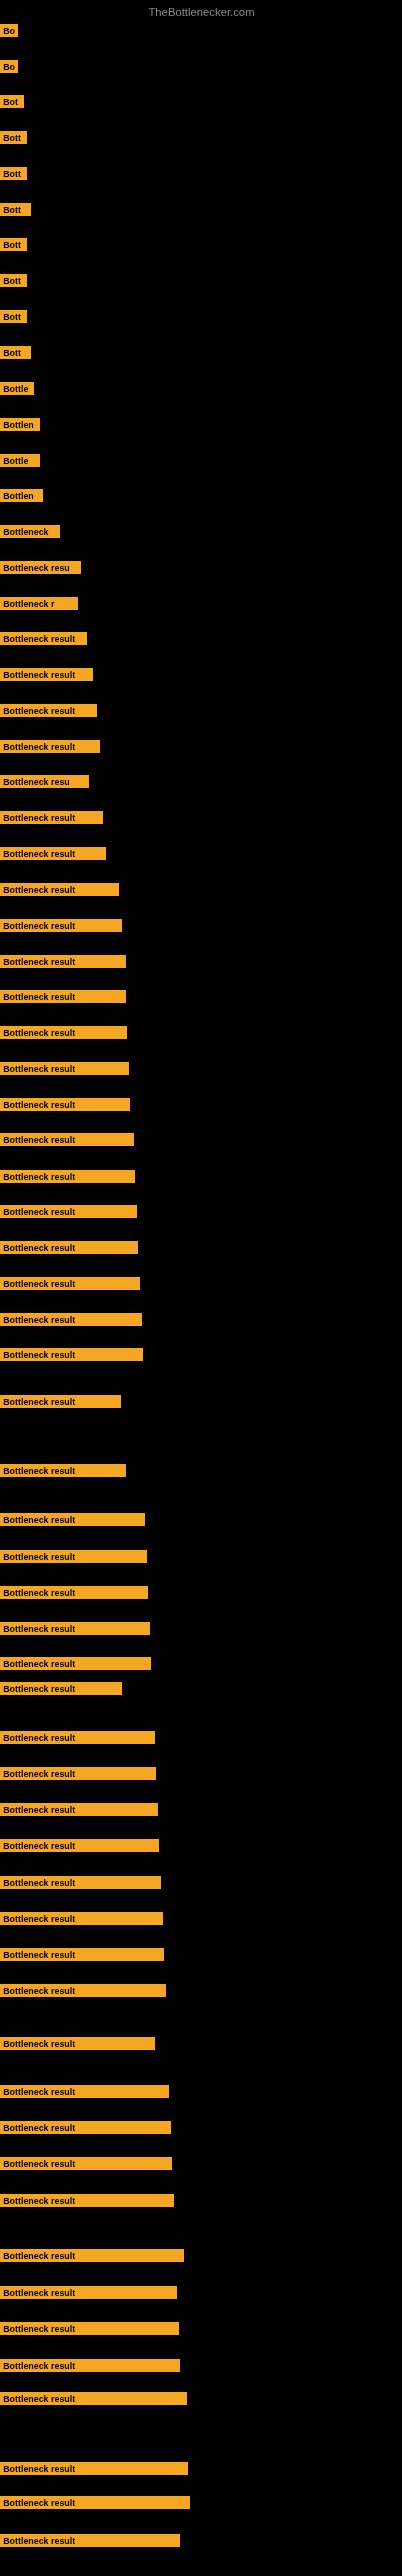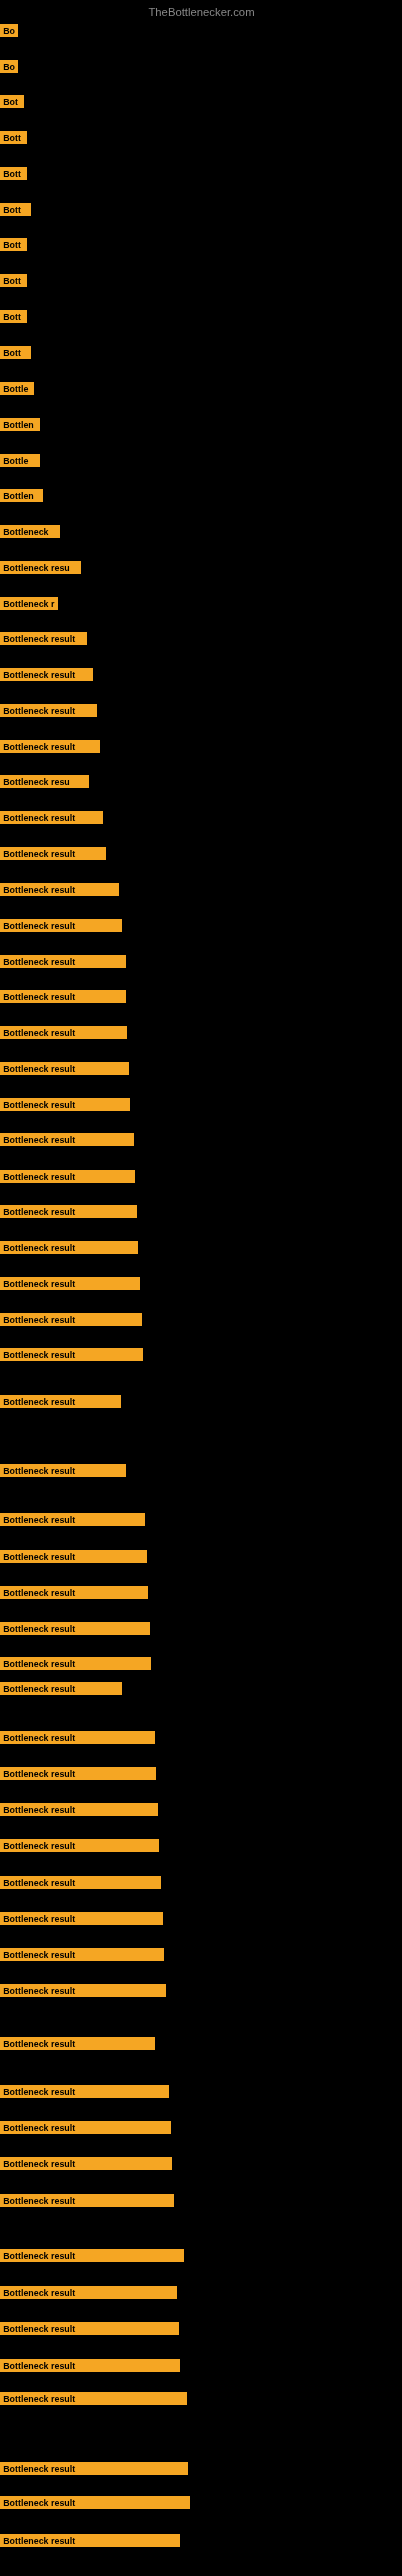--- a/index.html
+++ b/index.html
@@ -53,21 +53,21 @@
     <div class="bottleneck-item" style="top: 238px; width: 27px;">Bott</div>
     <div class="bottleneck-item" style="top: 274px; width: 27px;">Bott</div>
     <div class="bottleneck-item" style="top: 310px; width: 27px;">Bott</div>
     <div class="bottleneck-item" style="top: 346px; width: 31px;">Bott</div>
     <div class="bottleneck-item" style="top: 382px; width: 34px;">Bottle</div>
     <div class="bottleneck-item" style="top: 418px; width: 40px;">Bottlen</div>
     <div class="bottleneck-item" style="top: 454px; width: 40px;">Bottle</div>
     <div class="bottleneck-item" style="top: 489px; width: 43px;">Bottlen</div>
     <div class="bottleneck-item" style="top: 525px; width: 60px;">Bottleneck</div>
     <div class="bottleneck-item" style="top: 561px; width: 81px;">Bottleneck resu</div>
-    <div class="bottleneck-item" style="top: 597px; width: 58px;">Bottleneck r</div>
+    <div class="bottleneck-item" style="top: 597px; width: 78px;">Bottleneck r</div>
     <div class="bottleneck-item" style="top: 632px; width: 87px;">Bottleneck result</div>
     <div class="bottleneck-item" style="top: 668px; width: 93px;">Bottleneck result</div>
     <div class="bottleneck-item" style="top: 704px; width: 97px;">Bottleneck result</div>
     <div class="bottleneck-item" style="top: 740px; width: 100px;">Bottleneck result</div>
     <div class="bottleneck-item" style="top: 775px; width: 89px;">Bottleneck resu</div>
     <div class="bottleneck-item" style="top: 811px; width: 103px;">Bottleneck result</div>
     <div class="bottleneck-item" style="top: 847px; width: 106px;">Bottleneck result</div>
     <div class="bottleneck-item" style="top: 883px; width: 119px;">Bottleneck result</div>
     <div class="bottleneck-item" style="top: 919px; width: 122px;">Bottleneck result</div>
     <div class="bottleneck-item" style="top: 955px; width: 126px;">Bottleneck result</div>

